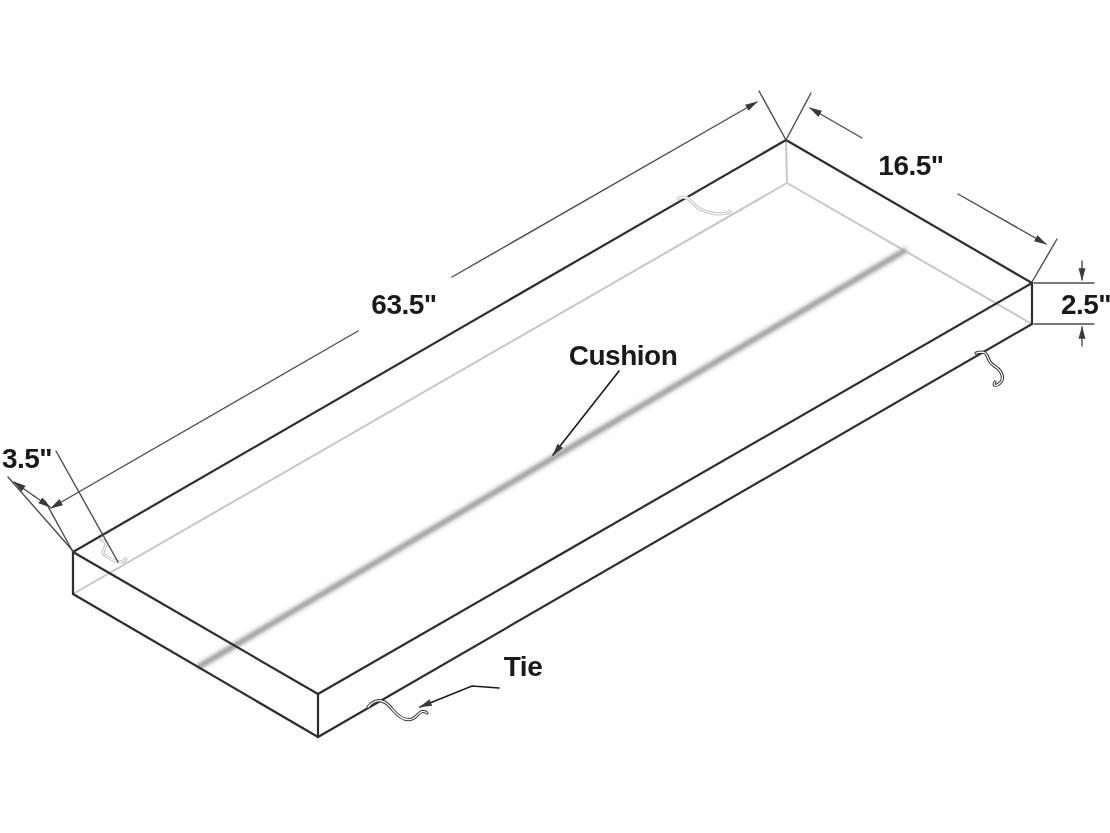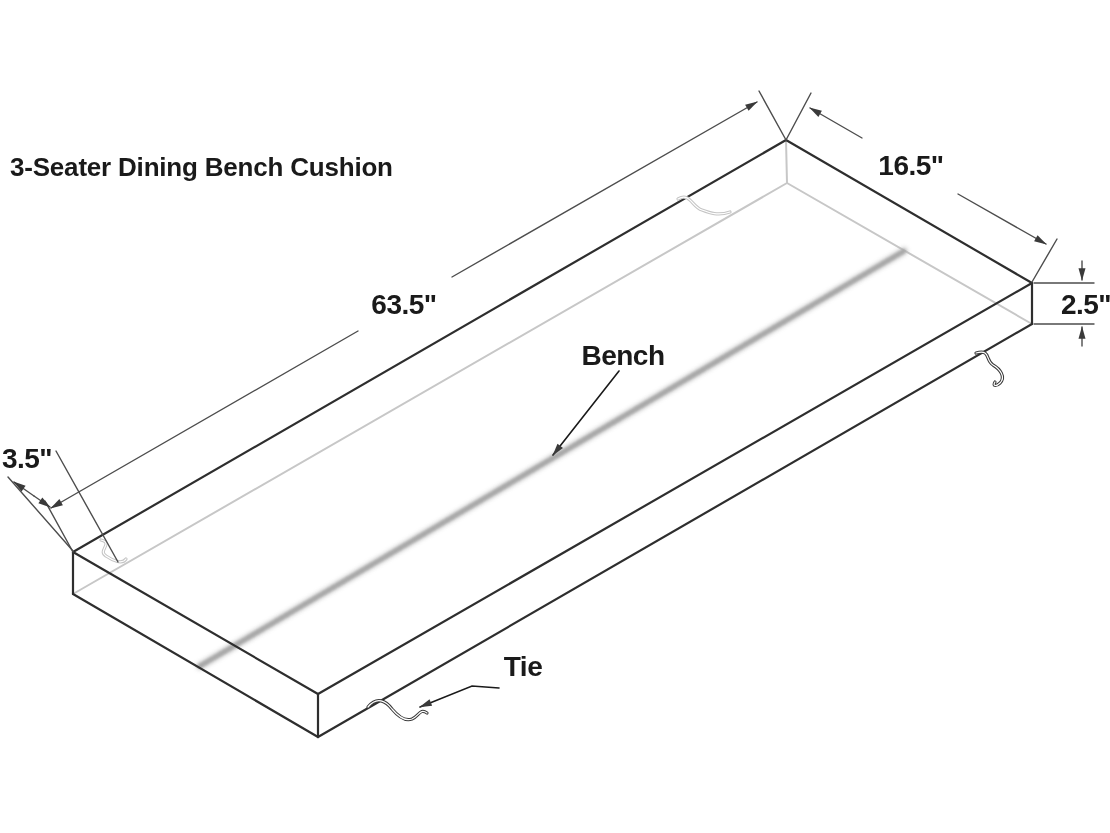--- a/index.html
+++ b/index.html
@@ -106,27 +106,26 @@
       <line class="dim" x1="1082" y1="261" x2="1082" y2="280" marker-end="url(#arrow)"></line>
       <line class="dim" x1="1082" y1="346" x2="1082" y2="327" marker-end="url(#arrow)"></line>
     </g>
 
     <g>
       <path class="leader" d="M619,371 L553,455" marker-end="url(#arrow)"></path>
       <path class="leader" d="M499,688 L472,686 L420,707" marker-end="url(#arrow)"></path>
     </g>
   </svg>
 
-  <div class="lbl title" style="left:10px;top:167px;">3-Seater Dining Bench Cushion</div>
 
   <div class="lbl" style="left:404px;top:305px;">63.5"</div>
 
   <div class="lbl" style="left:911px;top:166px;">16.5"</div>
 
   <div class="lbl" style="left:1086px;top:305px;">2.5"</div>
 
   <div class="lbl" style="left:27px;top:459px;">3.5"</div>
 
-  <div class="lbl" style="left:623px;top:356px;">Bench</div>
+  <div class="lbl" style="left:623px;top:356px;">Cushion</div>
 
   <div class="lbl" style="left:523px;top:667px;">Tie</div>
 
 </div>
 
 </body></html>

